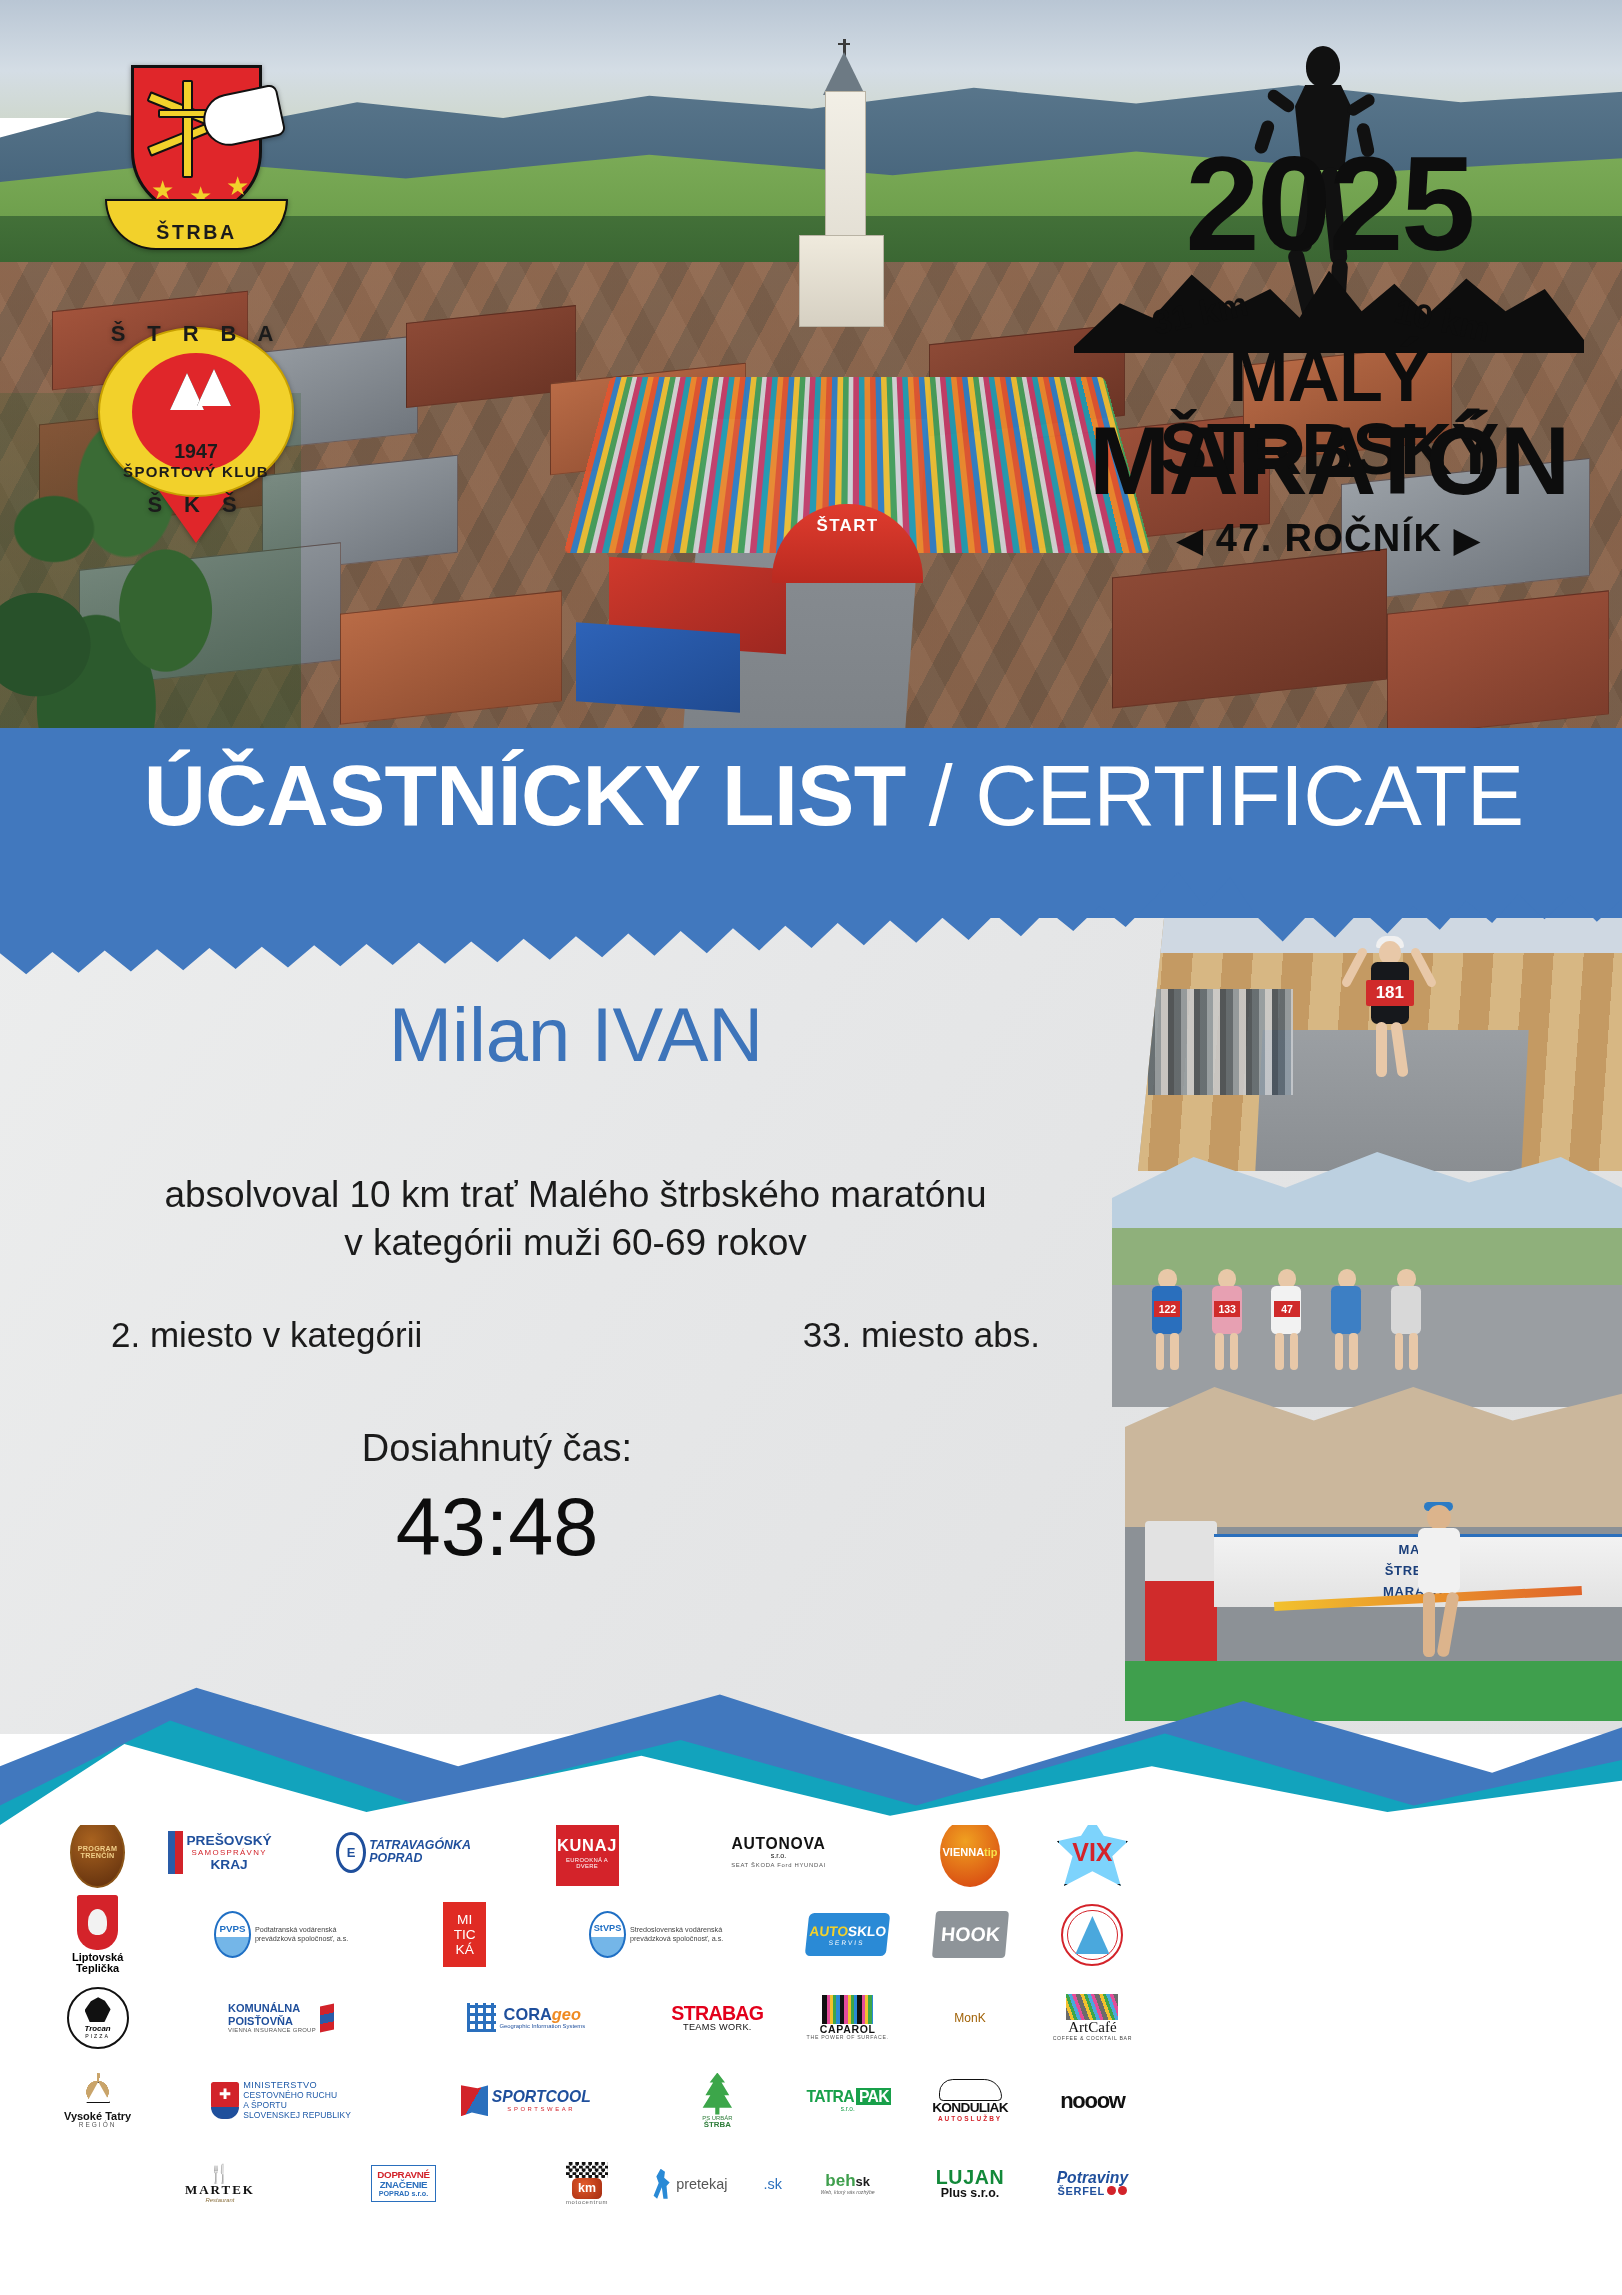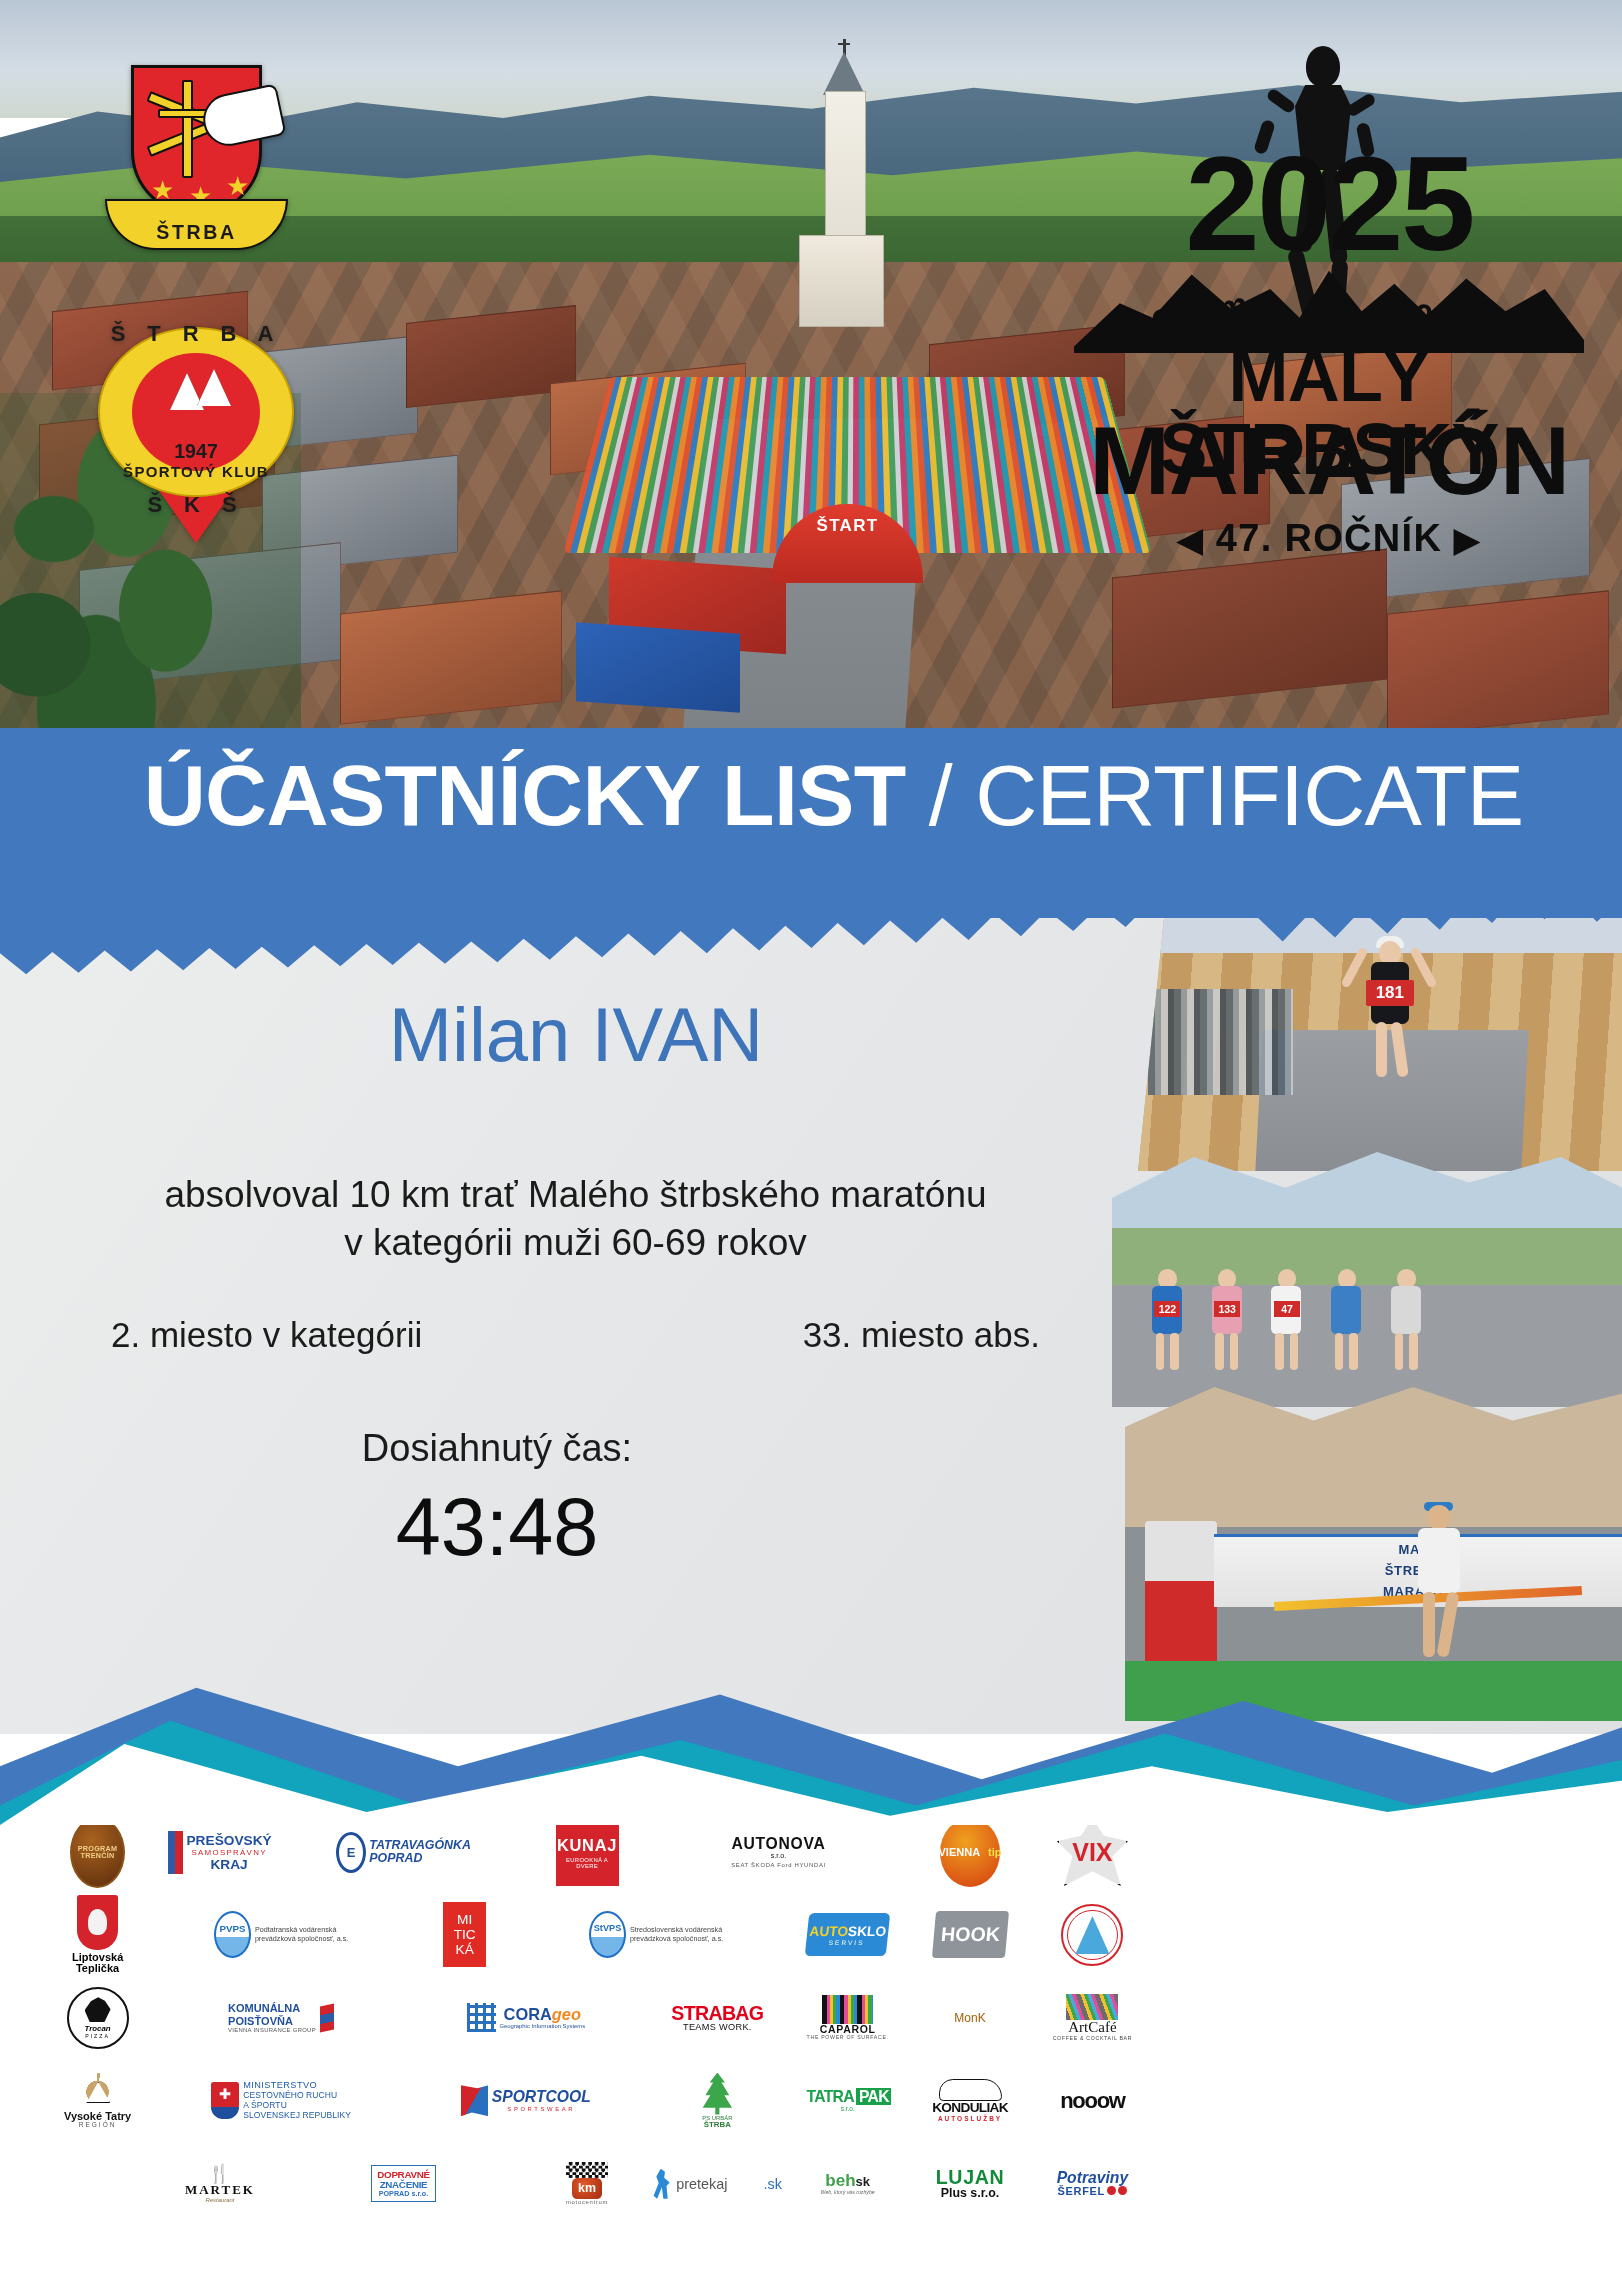--- a/index.html
+++ b/index.html
@@ -388,25 +388,25 @@
   .kunaj .b { font-size:5.9px; letter-spacing:0.3px; margin-top:2px; }
 
   .autonova .a { font-weight:bold; font-size:15.7px; letter-spacing:0.7px; color:#111; }
   .autonova .b { font-size:7.2px; color:#111; }
   .autonova .c { font-size:5.9px; color:#555; margin-top:2.6px; letter-spacing:0.7px; }
 
   .synot { width:60px; height:69px; border-radius:50%;
     background:radial-gradient(circle at 42% 34%,#f0a020,#d43c10);
     display:flex;align-items:center;justify-content:center; }
   .synot i { font-style:normal; color:#fff; font-weight:bold; font-size:11px; }
-  .synot b { color:#f7e04a;padding-left:8px; }
+  .synot b { color:#f7e04a; }
 
   .vix { width:71px; height:68px; color:#d4232a; font-weight:bold; font-size:25px;
     display:flex;align-items:center;justify-content:center;
-    background:#e5e5e5; border:2.6px solid #111;
+    background:#7dd3fc; border:2.6px solid #111;
     clip-path:polygon(50% 0,66% 26%,100% 34%,78% 56%,90% 100%,50% 78%,10% 100%,22% 56%,0 34%,34% 26%); }
 
   .shield-lt { width:41px; height:55px; background:#d4232a;
     border-radius:2.6px 2.6px 19.6px 19.6px; position:relative; }
   .shield-lt:after { content:""; position:absolute; left:10.5px; top:14.4px; width:19.6px; height:26px;
     background:#f2f2f2; border-radius:50% 50% 40% 40%; }
 
   .pvps { display:flex; align-items:center; gap:3.9px; }
   .pvps .ov { width:37px; height:47px; border:2.6px solid #1f6fc4; border-radius:50%;
     background:linear-gradient(#fff 55%,#74b6e8 55%);

